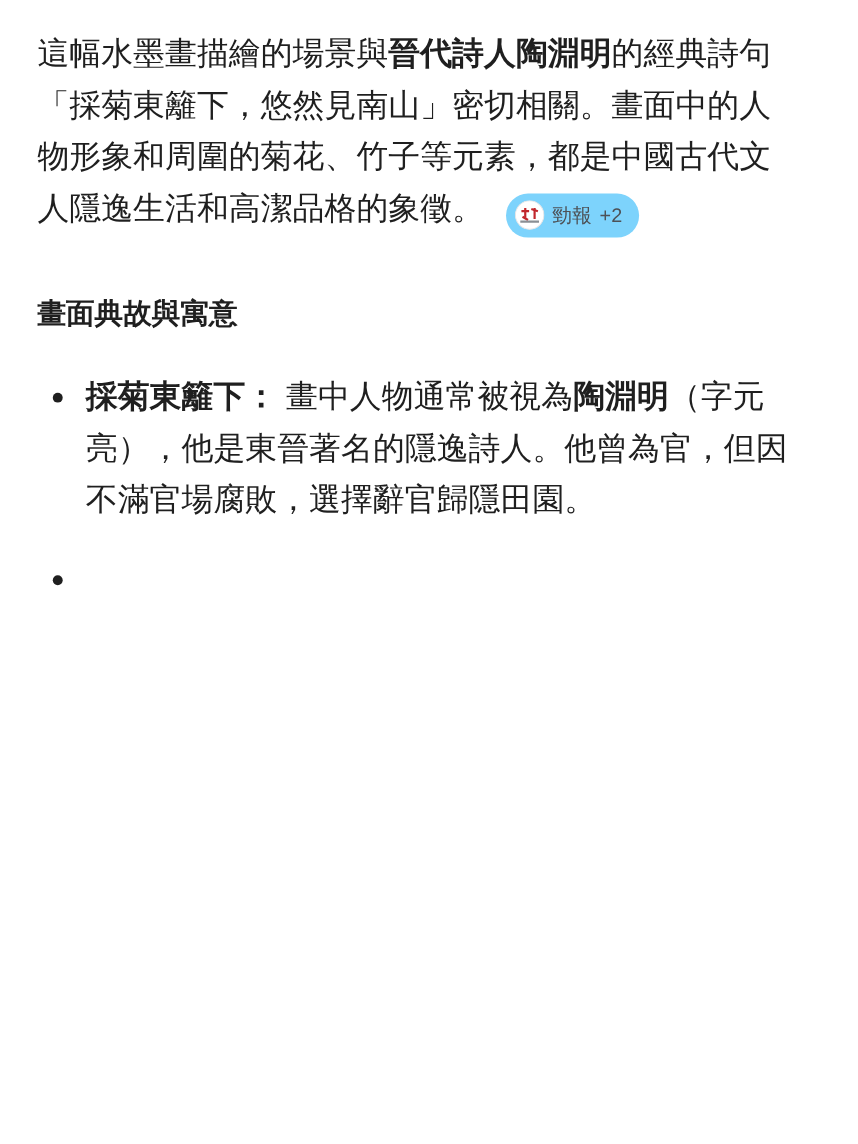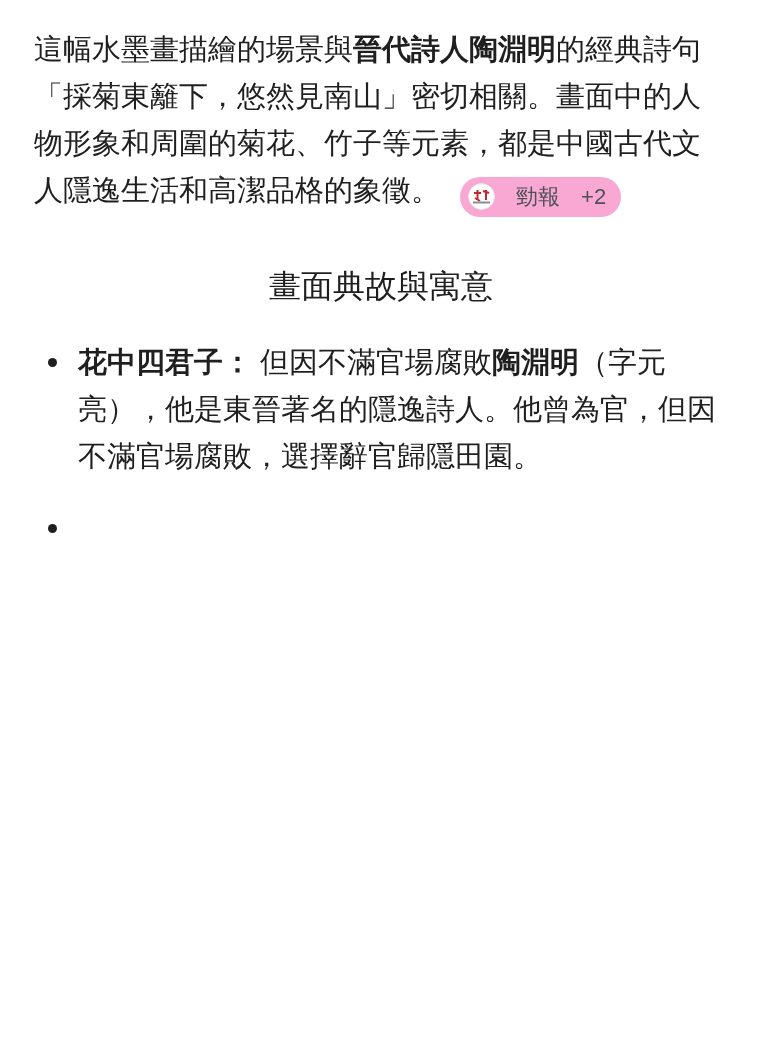--- a/index.html
+++ b/index.html
@@ -17,24 +17,23 @@
   }
   .para {
     margin: 0;
     font-size: 29px;
     line-height: 47px;
     letter-spacing: 0;
   }
   .b { font-weight: 700; }
   h2.section-heading {
     margin: 50px 0 0 0;
-    font-size: 32px;
+    font-size: 26px;
     line-height: 38px;
-    font-weight: 400;
-    text-align: center;
+    font-weight: 700;
   }
   ul.bullets {
     list-style: none;
     margin: 34px 0 0 0;
     padding: 0;
   }
   ul.bullets li {
     position: relative;
     padding-left: 44px;
     margin-bottom: 25px;
@@ -45,26 +44,26 @@
   .dot {
     position: absolute;
     left: 14px; top: 19px;
     width: 9px; height: 9px;
     border-radius: 50%;
     background: #1f1f1f;
   }
   .badge {
     display: inline-flex;
     align-items: center;
-    gap: 21px;
-    background: #f9a8d4;
+    gap: 7px;
+    background: #7dd3fc;
     border-radius: 21px;
     padding: 6px 15px 6px 8px;
     margin-left: 12px;
-    font-size: 22px;
+    font-size: 18px;
     line-height: 28px;
     color: #4d5156;
     white-space: nowrap;
     vertical-align: -10px;
     cursor: pointer;
   }
   .fav {
     width: 27px; height: 27px;
     border-radius: 50%;
     flex: 0 0 auto;
@@ -94,21 +93,21 @@
       <span class="badge-count">+2</span>
     </span>
   </p>
 
   <h2 class="section-heading">畫面典故與寓意</h2>
 
   <ul class="bullets">
 
     <li>
       <span class="dot"></span>
-      <span class="rich"><span class="b">花中四君子：</span><span> 但因不滿官場腐敗</span><span class="b">陶淵明</span><span>（字元亮），他是東晉著名的隱逸詩人。他曾為官，但因不滿官場腐敗，選擇辭官歸隱田園。</span></span>
+      <span class="rich"><span class="b">採菊東籬下：</span><span> 畫中人物通常被視為</span><span class="b">陶淵明</span><span>（字元亮），他是東晉著名的隱逸詩人。他曾為官，但因不滿官場腐敗，選擇辭官歸隱田園。</span></span>
     </li>
 
 
 
     <li>
       <span class="dot"></span>
     </li>
 
   </ul>
 

